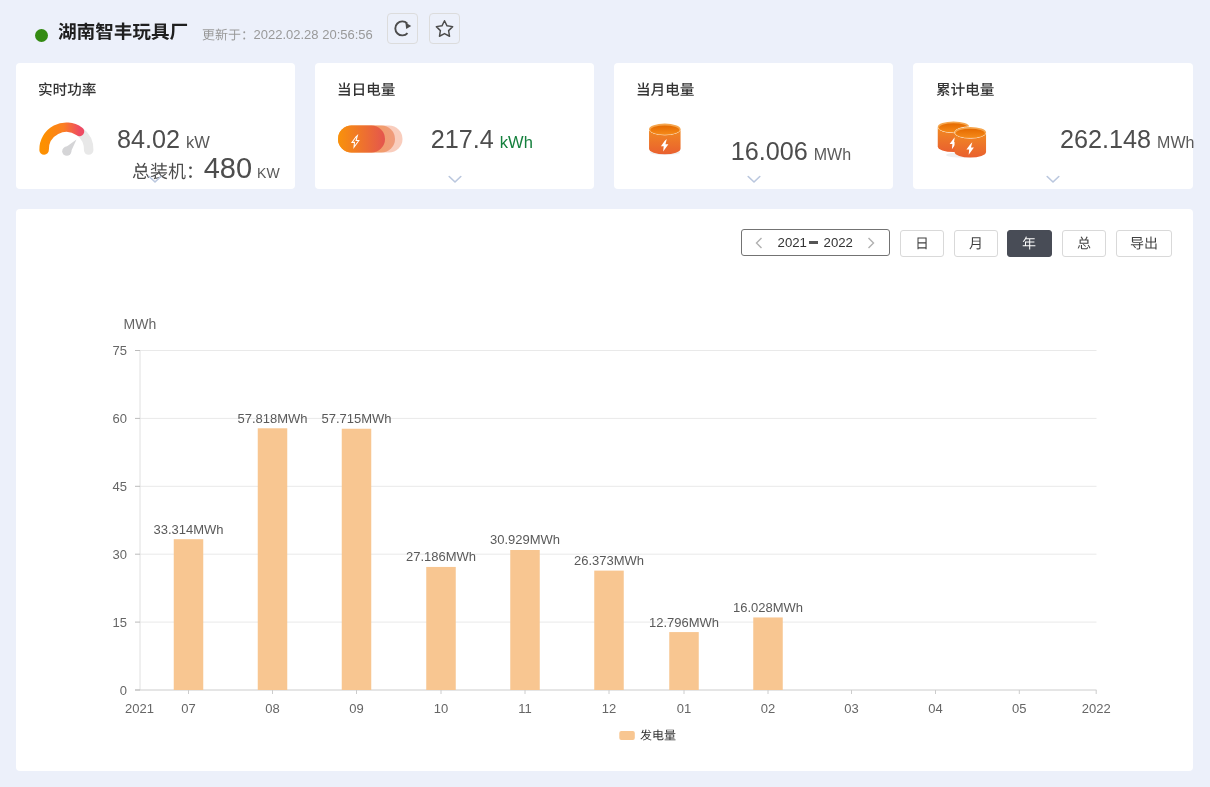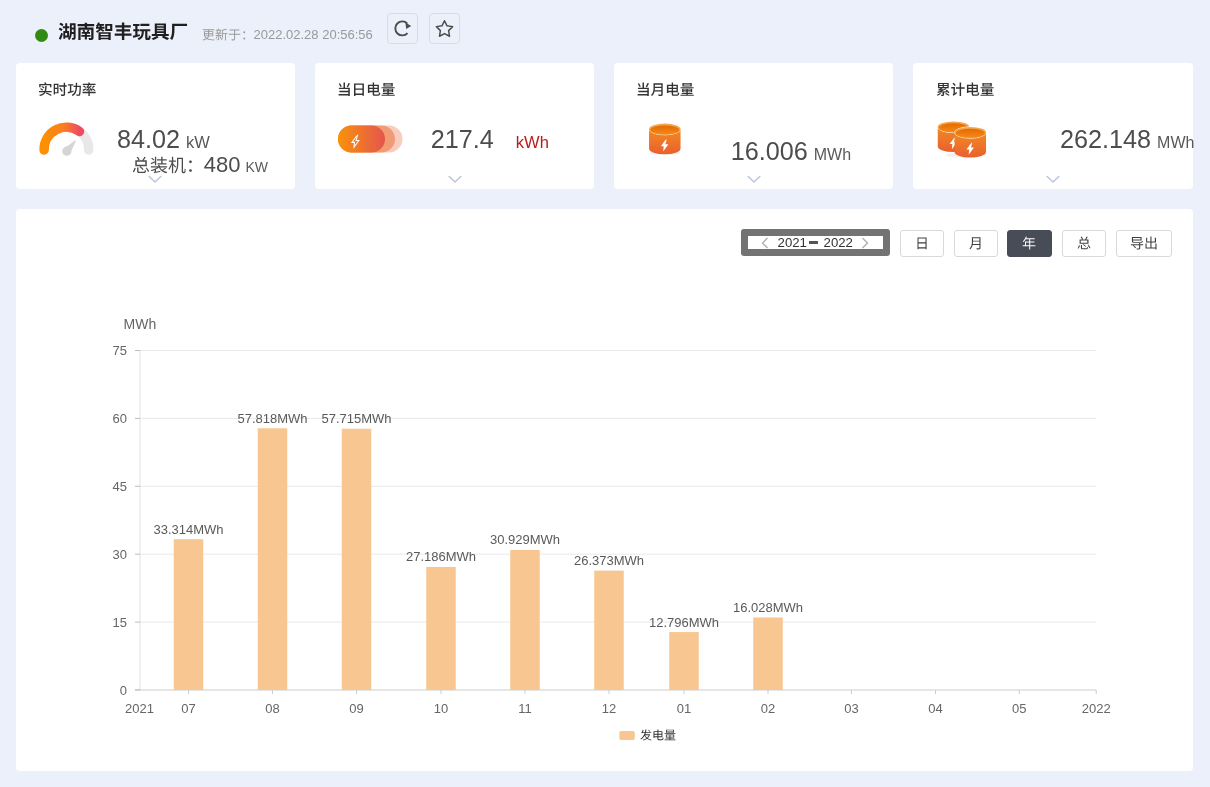--- a/index.html
+++ b/index.html
@@ -33,26 +33,26 @@
     </svg>
 <div class="card" style="left:614.0px"></div>
 <svg style="position:absolute;left:636.3px;top:82.35px;overflow:visible" width="58.4" height="14.6" viewBox="0 -12.85 58.4 14.6">
       <path d="M1.7 -11.2C2.4 -10.2 3.2 -8.8 3.5 -7.8L4.8 -8.4C4.5 -9.3 3.7 -10.7 2.9 -11.7ZM11.5 -11.8C11.1 -10.7 10.4 -9.2 9.7 -8.2L10.9 -7.7C11.6 -8.7 12.4 -10.1 13.0 -11.4ZM1.6 -0.8V0.6H11.3V1.2H12.8V-7.2H8.0V-12.3H6.5V-7.2H1.9V-5.8H11.3V-4.0H2.4V-2.7H11.3V-0.8Z M17.5 -11.6V-6.9C17.5 -4.6 17.3 -1.8 15.0 0.2C15.3 0.4 15.8 0.9 16.0 1.2C17.4 0.0 18.2 -1.6 18.5 -3.3H25.3V-0.7C25.3 -0.4 25.1 -0.2 24.8 -0.2C24.5 -0.2 23.3 -0.2 22.1 -0.3C22.4 0.1 22.6 0.8 22.7 1.2C24.3 1.2 25.2 1.2 25.9 0.9C26.5 0.7 26.7 0.2 26.7 -0.7V-11.6ZM18.9 -10.2H25.3V-8.1H18.9ZM18.9 -6.8H25.3V-4.6H18.8C18.9 -5.3 18.9 -6.1 18.9 -6.8Z M35.7 -5.8V-4.0H32.4V-5.8ZM37.1 -5.8H40.5V-4.0H37.1ZM35.7 -7.1H32.4V-8.9H35.7ZM37.1 -7.1V-8.9H40.5V-7.1ZM30.9 -10.2V-1.8H32.4V-2.7H35.7V-1.4C35.7 0.5 36.2 1.0 38.0 1.0C38.4 1.0 40.6 1.0 41.0 1.0C42.7 1.0 43.1 0.2 43.3 -2.0C42.9 -2.1 42.3 -2.4 41.9 -2.7C41.8 -0.8 41.7 -0.4 40.9 -0.4C40.4 -0.4 38.5 -0.4 38.1 -0.4C37.3 -0.4 37.1 -0.5 37.1 -1.4V-2.7H41.9V-10.2H37.1V-12.3H35.7V-10.2Z M47.7 -9.7H54.4V-9.0H47.7ZM47.7 -11.1H54.4V-10.4H47.7ZM46.4 -11.9V-8.3H55.8V-11.9ZM44.5 -7.7V-6.7H57.7V-7.7ZM47.4 -3.9H50.4V-3.3H47.4ZM51.8 -3.9H54.9V-3.3H51.8ZM47.4 -5.4H50.4V-4.7H47.4ZM51.8 -5.4H54.9V-4.7H51.8ZM44.5 -0.2V0.9H57.8V-0.2H51.8V-0.9H56.5V-1.8H51.8V-2.5H56.2V-6.2H46.1V-2.5H50.4V-1.8H45.7V-0.9H50.4V-0.2Z" fill="#333"></path>
     </svg>
 <div class="card" style="left:913.3px"></div>
 <svg style="position:absolute;left:935.5999999999999px;top:82.35px;overflow:visible" width="58.4" height="14.6" viewBox="0 -12.85 58.4 14.6">
       <path d="M9.0 -1.1C10.2 -0.5 11.8 0.4 12.5 1.0L13.6 0.2C12.8 -0.4 11.2 -1.3 10.0 -1.8ZM3.9 -1.8C3.1 -1.1 1.8 -0.4 0.6 0.0C0.9 0.2 1.4 0.7 1.6 1.0C2.8 0.4 4.2 -0.5 5.2 -1.3ZM3.3 -8.8H6.6V-7.8H3.3ZM7.9 -8.8H11.4V-7.8H7.9ZM3.3 -10.8H6.6V-9.8H3.3ZM7.9 -10.8H11.4V-9.8H7.9ZM2.5 -4.2C2.7 -4.3 3.2 -4.4 5.6 -4.6C4.6 -4.1 3.8 -3.8 3.3 -3.6C2.5 -3.4 1.9 -3.2 1.4 -3.1C1.5 -2.8 1.7 -2.2 1.7 -1.9C2.2 -2.1 2.8 -2.2 6.6 -2.3V-0.2C6.6 -0.0 6.6 0.0 6.4 0.0C6.2 0.0 5.5 0.0 4.8 0.0C5.0 0.3 5.2 0.9 5.3 1.2C6.2 1.2 6.9 1.2 7.4 1.0C7.9 0.8 8.1 0.5 8.1 -0.2V-2.4L11.7 -2.6C11.9 -2.3 12.2 -2.0 12.4 -1.7L13.4 -2.5C12.8 -3.3 11.6 -4.4 10.6 -5.1L9.6 -4.5C9.9 -4.2 10.3 -3.9 10.6 -3.6L5.4 -3.4C7.1 -4.0 8.9 -4.8 10.6 -5.8L9.5 -6.7C9.0 -6.3 8.5 -6.0 7.9 -5.7L4.9 -5.5C5.5 -5.9 6.2 -6.3 6.8 -6.7H12.7V-11.9H2.0V-6.7H4.8C4.1 -6.2 3.4 -5.9 3.1 -5.7C2.7 -5.5 2.4 -5.4 2.1 -5.4C2.2 -5.1 2.4 -4.5 2.5 -4.2Z M16.5 -11.2C17.3 -10.5 18.3 -9.6 18.8 -8.9L19.7 -9.9C19.2 -10.6 18.2 -11.5 17.3 -12.1ZM15.2 -7.8V-6.4H17.5V-1.5C17.5 -0.9 17.0 -0.4 16.7 -0.2C16.9 0.1 17.3 0.7 17.4 1.0C17.7 0.7 18.1 0.4 21.0 -1.7C20.8 -2.0 20.6 -2.6 20.5 -2.9L18.9 -1.8V-7.8ZM23.6 -12.3V-7.6H20.0V-6.2H23.6V1.2H25.1V-6.2H28.7V-7.6H25.1V-12.3Z M35.7 -5.8V-4.0H32.4V-5.8ZM37.1 -5.8H40.5V-4.0H37.1ZM35.7 -7.1H32.4V-8.9H35.7ZM37.1 -7.1V-8.9H40.5V-7.1ZM30.9 -10.2V-1.8H32.4V-2.7H35.7V-1.4C35.7 0.5 36.2 1.0 38.0 1.0C38.4 1.0 40.6 1.0 41.0 1.0C42.7 1.0 43.1 0.2 43.3 -2.0C42.9 -2.1 42.3 -2.4 41.9 -2.7C41.8 -0.8 41.7 -0.4 40.9 -0.4C40.4 -0.4 38.5 -0.4 38.1 -0.4C37.3 -0.4 37.1 -0.5 37.1 -1.4V-2.7H41.9V-10.2H37.1V-12.3H35.7V-10.2Z M47.7 -9.7H54.4V-9.0H47.7ZM47.7 -11.1H54.4V-10.4H47.7ZM46.4 -11.9V-8.3H55.8V-11.9ZM44.5 -7.7V-6.7H57.7V-7.7ZM47.4 -3.9H50.4V-3.3H47.4ZM51.8 -3.9H54.9V-3.3H51.8ZM47.4 -5.4H50.4V-4.7H47.4ZM51.8 -5.4H54.9V-4.7H51.8ZM44.5 -0.2V0.9H57.8V-0.2H51.8V-0.9H56.5V-1.8H51.8V-2.5H56.2V-6.2H46.1V-2.5H50.4V-1.8H45.7V-0.9H50.4V-0.2Z" fill="#333"></path>
     </svg>
 <div class="abs" style="left:117px;top:126.6px;font-size:25.2px;color:#4d4d4d;line-height:1;white-space:nowrap">84.02<span style="font-size:16.5px;color:#595959;margin-left:6px">kW</span></div>
-<div class="abs" style="left:430.8px;top:126.6px;font-size:25.2px;color:#4d4d4d;line-height:1;white-space:nowrap">217.4<span style="font-size:16.5px;color:#b91c1c;margin-left:22px">kWh</span></div>
+<div class="abs" style="left:430.8px;top:126.6px;font-size:25.2px;color:#4d4d4d;line-height:1;white-space:nowrap">217.4<span style="font-size:16.5px;color:#15803d;margin-left:6px">kWh</span></div>
 <div class="abs" style="left:730.7px;top:139px;font-size:25.2px;color:#4d4d4d;line-height:1;white-space:nowrap">16.006<span style="font-size:16px;color:#595959;margin-left:6px">MWh</span></div>
 <div class="abs" style="left:1060px;top:126.6px;font-size:25.2px;color:#4d4d4d;line-height:1;white-space:nowrap">262.148<span style="font-size:16px;color:#595959;margin-left:6px">MWh</span></div>
 <div class="abs" style="left:131.7px;top:152px;white-space:nowrap;color:#4d4d4d"><svg width="72.0" height="18" viewBox="0 -15.84 72.0 18" style="vertical-align:-2.16px;overflow:visible;">
         <path d="M13.7 -3.9C14.7 -2.6 15.7 -0.9 16.1 0.2L17.2 -0.5C16.8 -1.6 15.7 -3.2 14.7 -4.4ZM7.4 -4.8C8.6 -4.0 10.0 -2.8 10.6 -1.9L11.6 -2.7C11.0 -3.6 9.6 -4.8 8.4 -5.6ZM5.1 -4.3V-0.6C5.1 0.8 5.6 1.2 7.8 1.2C8.2 1.2 11.3 1.2 11.8 1.2C13.5 1.2 13.9 0.7 14.1 -1.3C13.7 -1.4 13.1 -1.6 12.8 -1.8C12.7 -0.2 12.6 0.0 11.7 0.0C11.0 0.0 8.4 0.0 7.8 0.0C6.7 0.0 6.5 -0.1 6.5 -0.6V-4.3ZM2.5 -4.0C2.1 -2.7 1.5 -1.1 0.8 -0.2L2.0 0.4C2.8 -0.6 3.4 -2.3 3.7 -3.8ZM4.8 -10.2H13.3V-7.0H4.8ZM3.3 -11.5V-5.7H14.8V-11.5H11.8C12.5 -12.4 13.1 -13.5 13.7 -14.5L12.3 -15.1C11.8 -14.0 11.1 -12.5 10.3 -11.5H6.7L7.7 -12.0C7.4 -12.9 6.6 -14.1 5.8 -15.0L4.6 -14.5C5.4 -13.6 6.1 -12.3 6.4 -11.5Z M19.2 -13.4C20.0 -12.8 21.0 -12.0 21.4 -11.4L22.3 -12.3C21.8 -12.8 20.8 -13.6 20.1 -14.1ZM25.9 -6.7C26.1 -6.4 26.3 -6.0 26.5 -5.6H18.9V-4.4H25.2C23.5 -3.3 21.0 -2.3 18.7 -1.8C18.9 -1.6 19.3 -1.1 19.4 -0.8C20.5 -1.1 21.6 -1.4 22.7 -1.9V-0.7C22.7 0.0 22.1 0.3 21.7 0.4C21.9 0.7 22.1 1.2 22.2 1.5C22.6 1.3 23.2 1.2 28.4 0.0C28.3 -0.3 28.4 -0.8 28.4 -1.1L24.0 -0.2V-2.5C25.1 -3.1 26.1 -3.7 26.9 -4.4C28.3 -1.5 31.0 0.5 34.5 1.3C34.7 1.0 35.0 0.5 35.3 0.2C33.6 -0.1 32.1 -0.7 30.9 -1.6C31.9 -2.1 33.2 -2.8 34.1 -3.4L33.1 -4.1C32.3 -3.5 31.1 -2.8 30.0 -2.2C29.3 -2.9 28.7 -3.6 28.2 -4.4H35.1V-5.6H28.0C27.8 -6.1 27.5 -6.7 27.2 -7.1ZM29.2 -15.1V-12.6H24.9V-11.4H29.2V-8.6H25.5V-7.4H34.5V-8.6H30.6V-11.4H34.8V-12.6H30.6V-15.1ZM18.7 -8.7 19.1 -7.6 22.9 -9.3V-6.6H24.2V-15.1H22.9V-10.6C21.3 -9.9 19.7 -9.2 18.7 -8.7Z M45.0 -14.1V-8.3C45.0 -5.5 44.7 -1.9 42.3 0.6C42.6 0.7 43.1 1.2 43.3 1.4C45.9 -1.2 46.3 -5.3 46.3 -8.3V-12.8H49.7V-1.2C49.7 0.3 49.8 0.6 50.1 0.9C50.3 1.2 50.7 1.3 51.1 1.3C51.3 1.3 51.8 1.3 52.0 1.3C52.4 1.3 52.7 1.2 53.0 1.0C53.2 0.8 53.4 0.5 53.5 0.0C53.5 -0.4 53.6 -1.8 53.6 -2.8C53.3 -2.9 52.9 -3.1 52.6 -3.4C52.6 -2.2 52.6 -1.2 52.5 -0.8C52.5 -0.4 52.4 -0.2 52.3 -0.1C52.3 -0.0 52.1 0.0 52.0 0.0C51.8 0.0 51.6 0.0 51.4 0.0C51.3 0.0 51.2 -0.0 51.1 -0.1C51.0 -0.2 51.0 -0.5 51.0 -1.1V-14.1ZM39.9 -15.1V-11.3H36.9V-10.0H39.7C39.1 -7.5 37.8 -4.7 36.5 -3.1C36.7 -2.8 37.1 -2.3 37.2 -1.9C38.2 -3.2 39.2 -5.2 39.9 -7.3V1.4H41.2V-6.8C41.9 -5.9 42.8 -4.8 43.1 -4.2L44.0 -5.3C43.6 -5.8 41.9 -7.7 41.2 -8.4V-10.0H43.9V-11.3H41.2V-15.1Z M58.5 -8.7C59.2 -8.7 59.9 -9.3 59.9 -10.1C59.9 -10.9 59.2 -11.4 58.5 -11.4C57.8 -11.4 57.1 -10.9 57.1 -10.1C57.1 -9.3 57.8 -8.7 58.5 -8.7ZM58.5 0.1C59.2 0.1 59.9 -0.5 59.9 -1.3C59.9 -2.1 59.2 -2.6 58.5 -2.6C57.8 -2.6 57.1 -2.1 57.1 -1.3C57.1 -0.5 57.8 0.1 58.5 0.1Z" fill="#4d4d4d"></path>
-      </svg><span style="font-size:22px;margin-top:18px;">480</span><span style="font-size:14px;margin-left:5px;color:#595959">KW</span></div>
+      </svg><span style="font-size:29px;margin-top:18px;">480</span><span style="font-size:14px;margin-left:5px;color:#595959">KW</span></div>
 <svg style="position:absolute;left:30px;top:110px" width="80" height="60" viewBox="30 110 80 60">
 <defs>
         <linearGradient id="gg" x1="0" y1="0" x2="1" y2="0">
 <stop offset="0" stop-color="#fd9000"></stop>
           <stop offset="0.55" stop-color="#fb7e23"></stop>
           <stop offset="1" stop-color="#ee4b63"></stop>
         </linearGradient>
       </defs>
 <path d="M79.5 131.5 A22.3 22.3 0 0 1 88.7 150.1" stroke="#e8e8e8" stroke-width="9.5" fill="none" stroke-linecap="round"></path>
 <path d="M44.1 150.1 A22.3 22.3 0 0 1 79.5 131.5" stroke="url(#gg)" stroke-width="9.5" fill="none" stroke-linecap="round"></path>
@@ -119,21 +119,21 @@
 <svg style="position:absolute;left:447.5px;top:175px" width="14" height="9" viewBox="0 0 14 9">
       <path d="M1.2 1.5 L7 7 L12.8 1.5" stroke="#bac7de" stroke-width="1.6" fill="none" stroke-linecap="round" stroke-linejoin="round"></path>
     </svg>
 <svg style="position:absolute;left:746.7px;top:175px" width="14" height="9" viewBox="0 0 14 9">
       <path d="M1.2 1.5 L7 7 L12.8 1.5" stroke="#bac7de" stroke-width="1.6" fill="none" stroke-linecap="round" stroke-linejoin="round"></path>
     </svg>
 <svg style="position:absolute;left:1046.0px;top:175px" width="14" height="9" viewBox="0 0 14 9">
       <path d="M1.2 1.5 L7 7 L12.8 1.5" stroke="#bac7de" stroke-width="1.6" fill="none" stroke-linecap="round" stroke-linejoin="round"></path>
     </svg>
 <div class="abs" style="left:15.5px;top:209px;width:1177px;height:562px;background:#fff;border-radius:4px"></div>
-<div class="abs" style="left:741px;top:229px;width:148.5px;height:27px;border:7px solid #737373;border-radius:3px;background:#fff;display:flex;align-items:center;justify-content:space-between;padding:0 13px">
+<div class="abs" style="left:741px;top:229px;width:148.5px;height:27px;border:1px solid #737373;border-radius:3px;background:#fff;display:flex;align-items:center;justify-content:space-between;padding:0 13px">
 <svg width="8" height="12" viewBox="0 0 8 12">
         <path d="M6.5 1 L1.5 6 L6.5 11" stroke="#b0b0b0" stroke-width="1.4" fill="none"></path>
       </svg>
 <span style="font-size:13.2px;color:#333">2021<span style="display:inline-block;width:9px;height:2.5px;background:#555;vertical-align:3.4px;margin:0 2px"></span> 2022</span>
 <svg width="8" height="12" viewBox="0 0 8 12">
         <path d="M1.5 1 L6.5 6 L1.5 11" stroke="#b0b0b0" stroke-width="1.4" fill="none"></path>
       </svg>
 </div>
 <div class="btn" style="left:900.0px;width:44px">
       <svg width="14.0" height="14" viewBox="0 -12.32 14.0 14" style="vertical-align:-1.68px;overflow:visible;">

